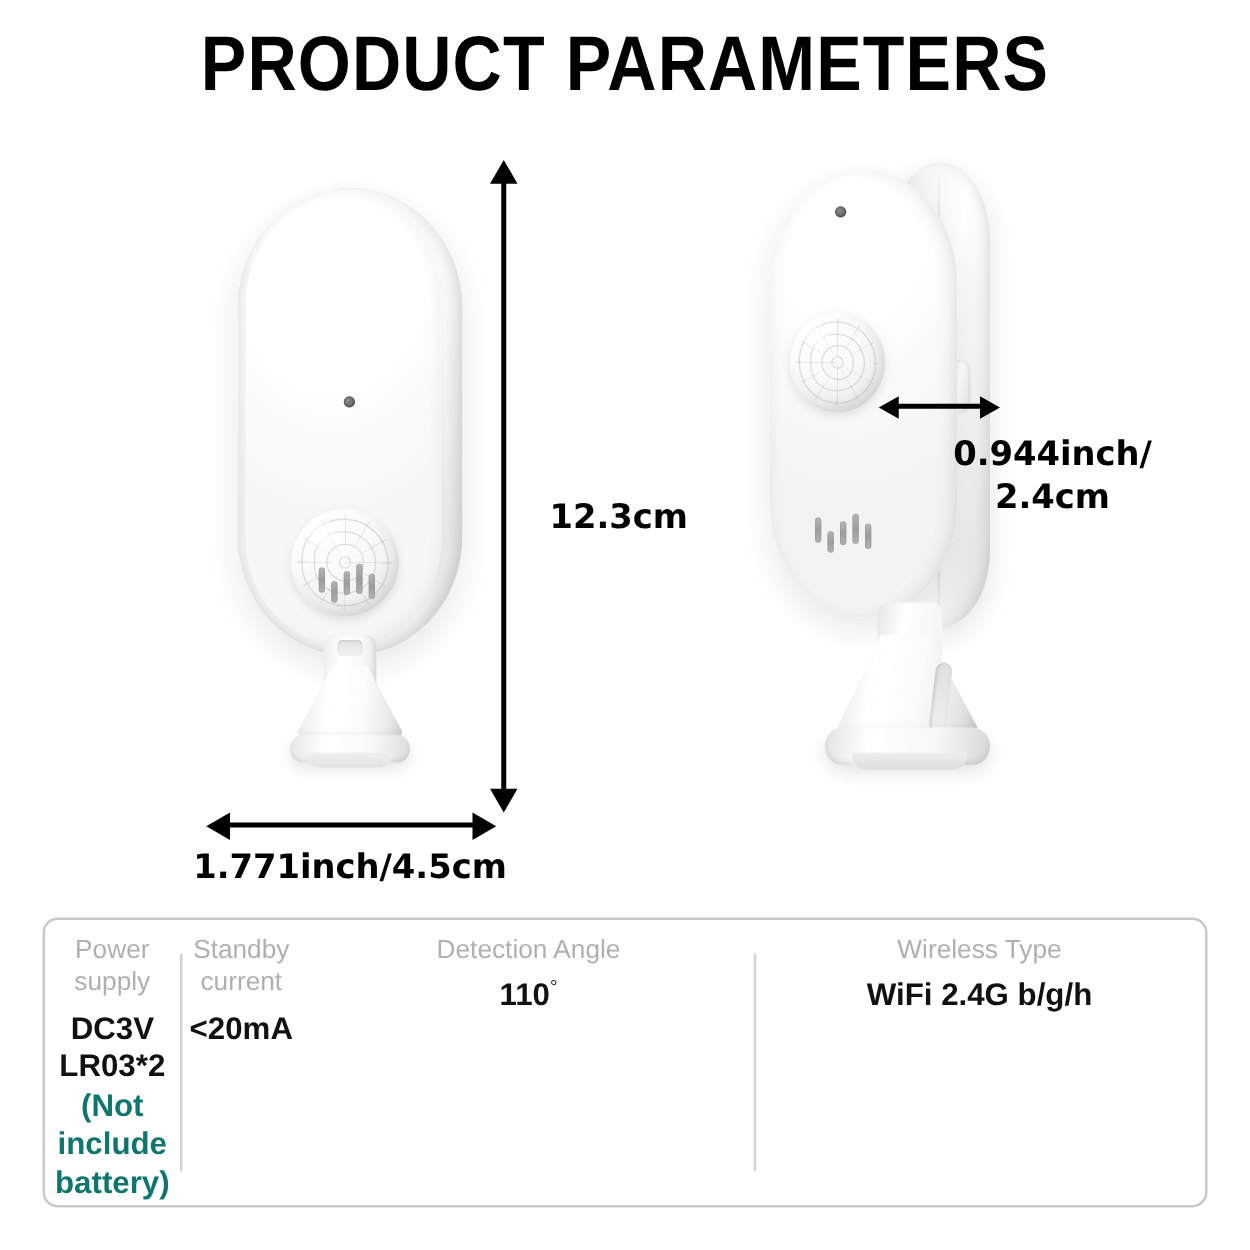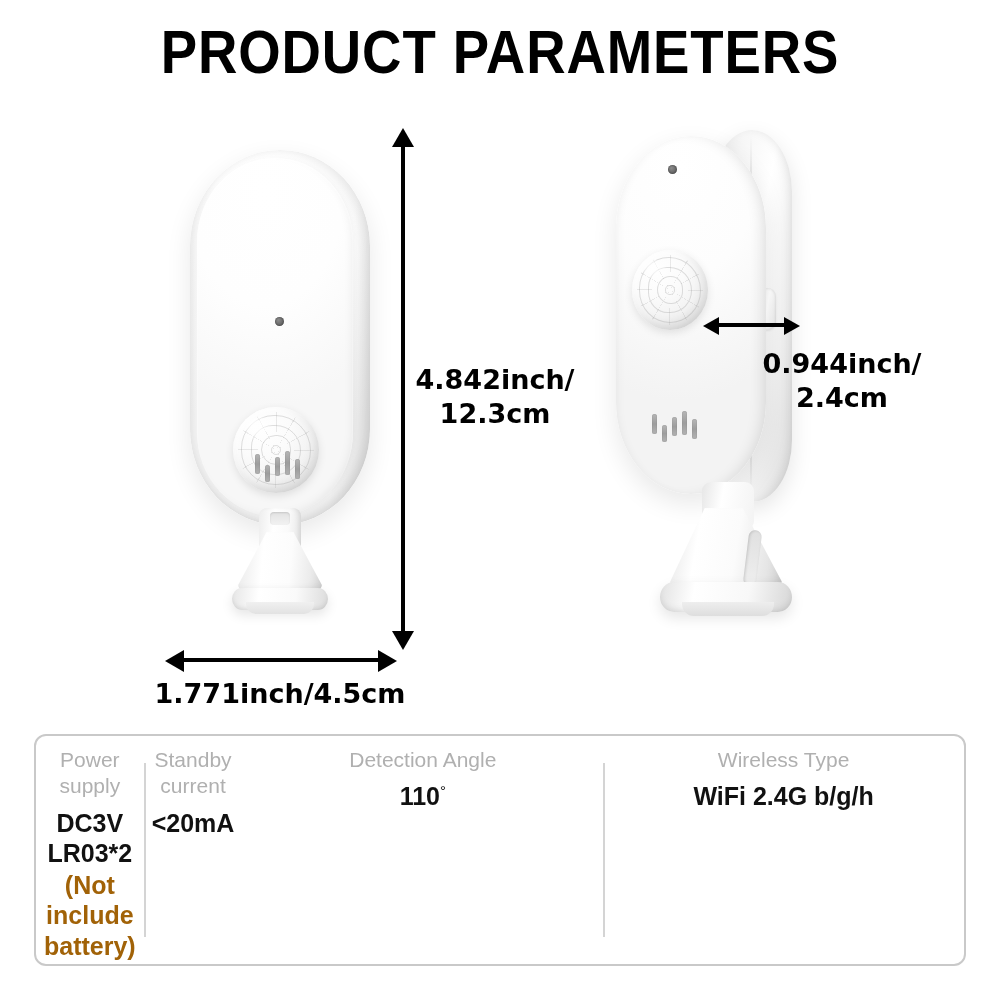--- a/index.html
+++ b/index.html
@@ -332,21 +332,21 @@
   }
   .cell-value {
     font-size: 25px;
     font-weight: 700;
     color: #111111;
     line-height: 1.2;
   }
   .cell-note {
     font-size: 25px;
     font-weight: 700;
-    color: #a16207;
+    color: #0f766e;
     line-height: 1.22;
     margin-top: 2px;
   }
   .cell-value.two-line { line-height: 1.22; }
   .deg {
     font-size: 15px;
     vertical-align: super;
     font-weight: 400;
   }
 </style>
@@ -425,21 +425,21 @@
         <div class="slot"></div>
         <div class="plate"></div>
         <div class="plate-lip"></div>
       </div>
     </div>
 
     <div>
       <div class="arrow arrow-up" style="left:392px; top:18px;"></div>
       <div class="dim-line" style="left:401px; top:35px; width:4px; height:487px;"></div>
       <div class="arrow arrow-down" style="left:392px; top:521px;"></div>
-      <div class="dim-label center" style="left:415px; top:253px; width:160px;"><span>4.842inch/</span><br><span>12.3cm</span></div>
+      <div class="dim-label center" style="left:415px; top:253px; width:160px;"><br><span>12.3cm</span></div>
     </div>
 
     <div>
       <div class="arrow arrow-left" style="left:165px; top:540px;"></div>
       <div class="dim-line" style="left:181px; top:548px; width:200px; height:4px;"></div>
       <div class="arrow arrow-right" style="left:378px; top:540px;"></div>
       <div class="dim-label center" style="left:130px; top:567px; width:300px;">1.771inch/4.5cm</div>
     </div>
 
     <div>

